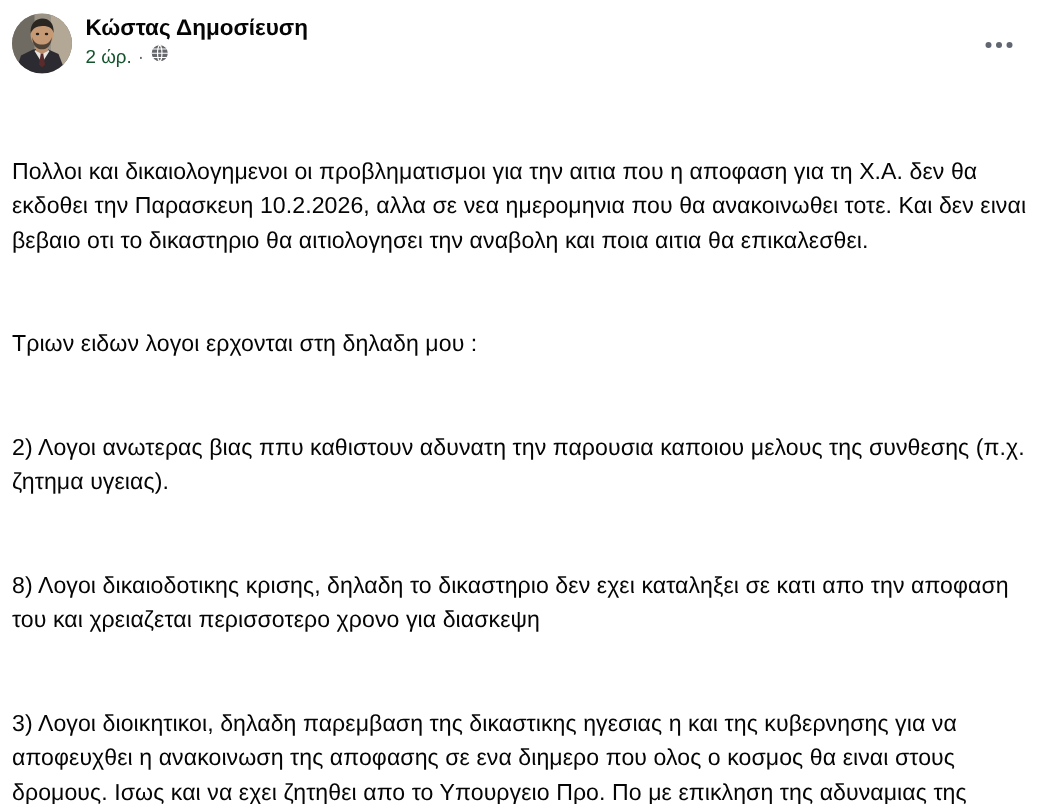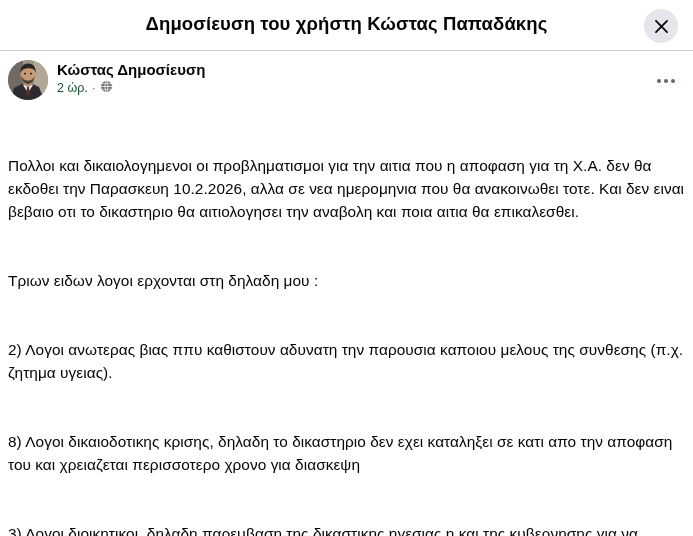--- a/index.html
+++ b/index.html
@@ -147,31 +147,20 @@
   }
   .post-body p {
     margin: 0;
   }
 </style>
 </head>
 <body>
 
 <div class="dialog">
 
-  <div class="dialog-header">
-    <div class="dialog-title">Δημοσίευση του χρήστη Κώστας Παπαδάκης</div>
-
-    <button class="close-button">
-      <span>
-        <svg width="17" height="17" viewBox="0 0 20 20" aria-hidden="true">
-          <path d="M3.5 3.5 L16.5 16.5 M16.5 3.5 L3.5 16.5" stroke="#050505" stroke-width="2.1" stroke-linecap="round" fill="none"></path>
-        </svg>
-      </span>
-    </button>
-  </div>
 
   <div class="post-author-row">
 
     <div class="avatar">
       <svg width="40" height="40" viewBox="0 0 40 40" aria-hidden="true">
         <defs>
           <clipPath id="avclip">
               <circle cx="20" cy="20" r="20"></circle>
             </clipPath>
         </defs>

